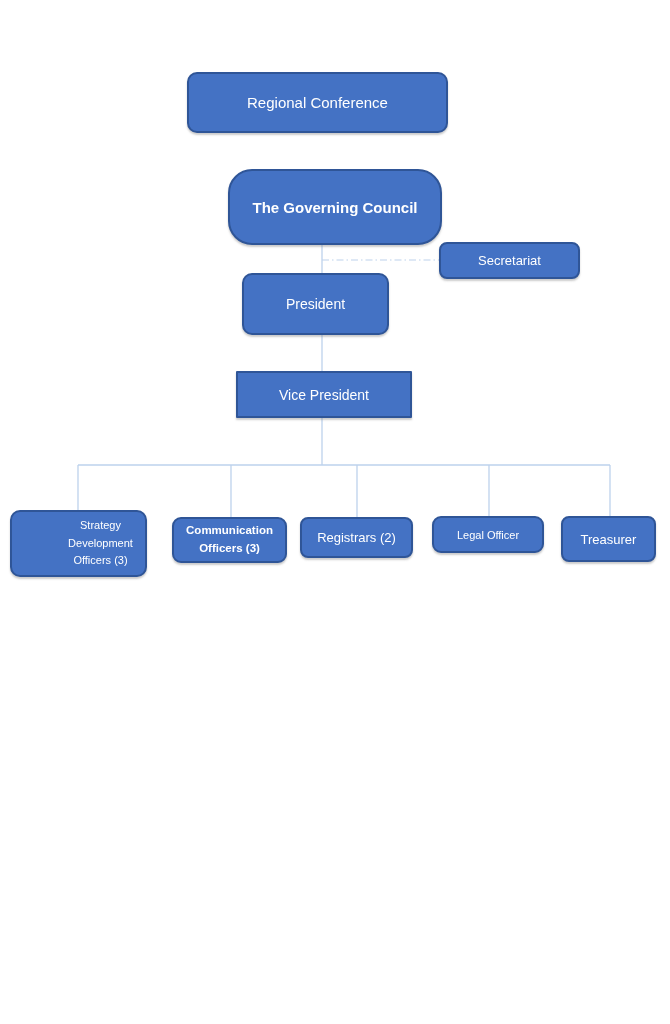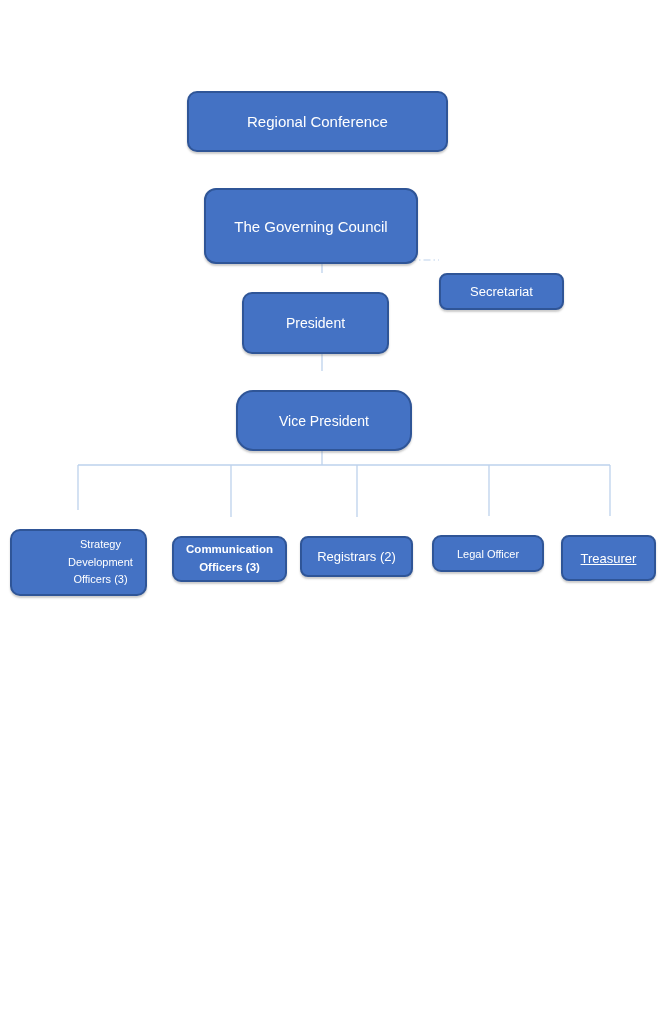--- a/index.html
+++ b/index.html
@@ -36,37 +36,36 @@
     position: absolute;
     background: var(--node-fill, #4472C4);
     border: 2px solid var(--node-border, #2F5597);
     color: var(--node-text, #ffffff);
     display: flex;
     align-items: center;
     justify-content: center;
     text-align: center;
     box-shadow: 0 2px 2px rgba(120, 120, 120, 0.38);
     cursor: default;
-    margin-top: 19px;
   }
   .node .label { display: inline-block; }
 
   .n-regional      { left: 187px; top: 72px;  width: 261px; height: 61px; border-radius: 10px; font-size: 15px; }
-  .n-governing     { left: 204px; top: 169px; width: 214px; height: 76px; border-radius: 12px; font-size: 15px; }
-  .n-secretariat   { left: 439px; top: 254px; width: 125px; height: 37px; border-radius: 8px;  font-size: 13px; }
+  .n-governing     { left: 228px; top: 169px; width: 214px; height: 76px; border-radius: 24px; font-size: 15px; font-weight: bold; }
+  .n-secretariat   { left: 439px; top: 242px; width: 141px; height: 37px; border-radius: 8px;  font-size: 13px; }
   .n-president     { left: 242px; top: 273px; width: 147px; height: 62px; border-radius: 10px; font-size: 14px; }
-  .n-vicepresident { left: 236px; top: 371px; width: 176px; height: 61px; border-radius: 17px;  font-size: 14px; }
+  .n-vicepresident { left: 236px; top: 371px; width: 176px; height: 47px; border-radius: 1px;  font-size: 14px; }
 
   .n-strategy      { left: 10px;  top: 510px; width: 137px; height: 67px; border-radius: 10px; font-size: 11px; line-height: 1.6; padding-left: 44px; }
   .n-strategy .label { max-width: 92px; }
   .n-communication { left: 172px; top: 517px; width: 115px; height: 46px; border-radius: 9px;  font-size: 11.5px; line-height: 1.55; font-weight: bold; }
   .n-communication .label { max-width: 100px; }
   .n-registrars    { left: 300px; top: 517px; width: 113px; height: 41px; border-radius: 8px;  font-size: 13px; }
   .n-legal         { left: 432px; top: 516px; width: 112px; height: 37px; border-radius: 9px;  font-size: 11px; }
-  .n-treasurer     { left: 561px; top: 516px; width: 95px;  height: 46px; border-radius: 8px;  font-size: 13px; text-decoration: underline; }
+  .n-treasurer     { left: 561px; top: 516px; width: 95px;  height: 46px; border-radius: 8px;  font-size: 13px; }
 </style>
 </head>
 <body>
 
 <div class="canvas">
 
   <svg class="connectors" viewBox="0 0 670 1024" xmlns="http://www.w3.org/2000/svg">
 
     <line class="conn" x1="322" y1="245" x2="322" y2="273"></line>
 

